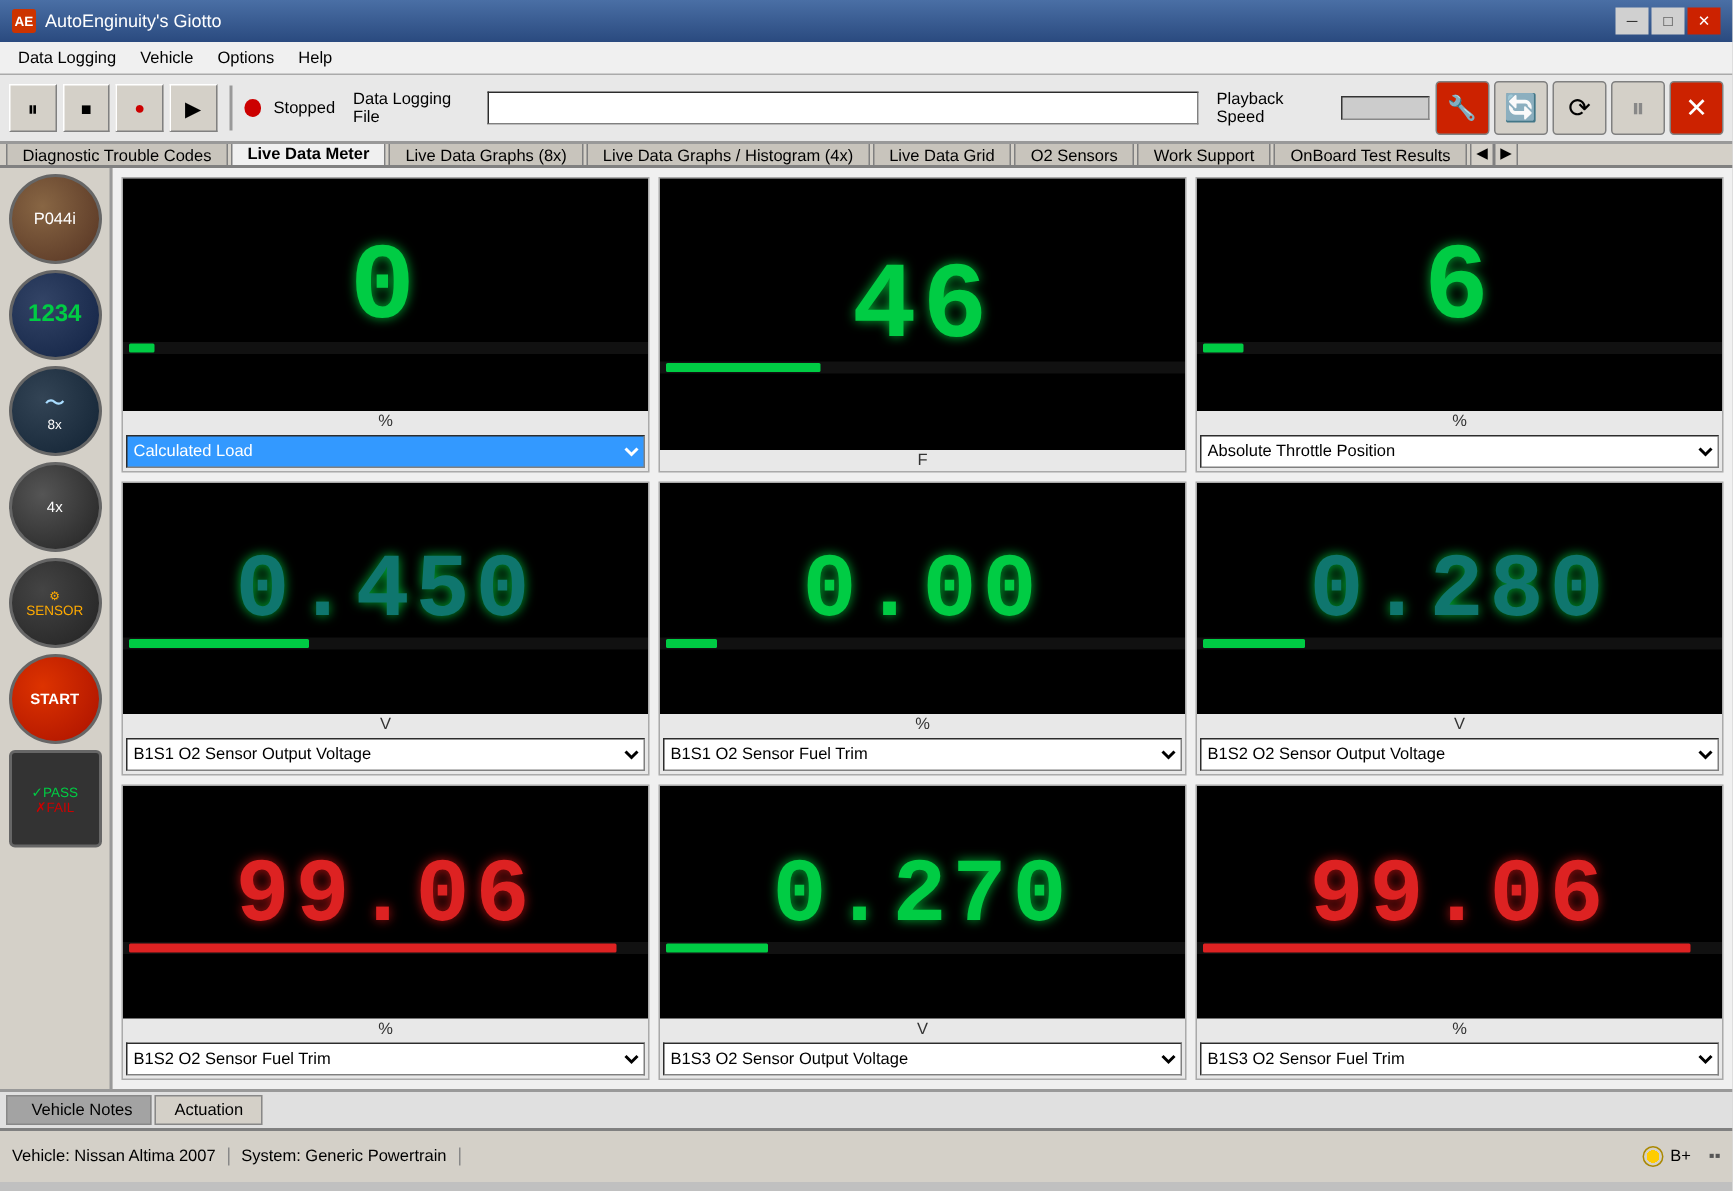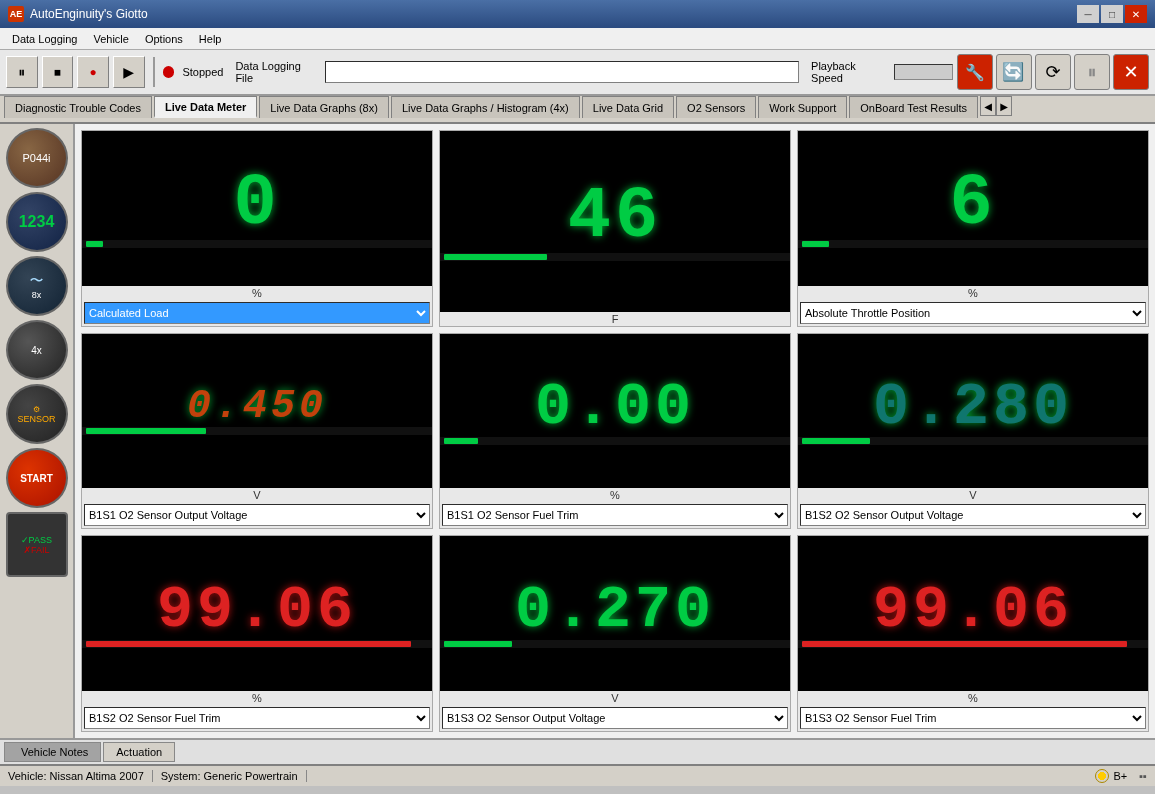--- a/index.html
+++ b/index.html
@@ -123,23 +123,23 @@
       border: 1px solid #808080;
       cursor: pointer;
       display: flex; align-items: center; justify-content: center;
       font-size: 18px;
       border-radius: 3px;
     }
 
     
     .tab-bar {
       background: #d4d0c8;
-      height: 28px;
-      display: flex;
-      align-items: flex-start;
+      height: 16px;
+      display: flex;
+      align-items: center;
       padding: 0 4px;
       border-bottom: 2px solid #808080;
       overflow: hidden;
     }
     .tab {
       padding: 4px 10px;
       font-size: 11px;
       cursor: pointer;
       border: 1px solid #808080;
       border-bottom: none;
@@ -307,21 +307,21 @@
       padding: 3px 12px;
       background: #d4d0c8;
       border: 1px solid #888;
       cursor: pointer;
       font-size: 11px;
     }
     .bottom-tab.active { background: #a3a3a3; padding-left: 16px; }
 
     .status-bar {
       background: #d4d0c8;
-      height: 22px;
+      height: 36px;
       display: flex;
       align-items: center;
       border-top: 2px solid #808080;
       padding: 0 8px;
       gap: 4px;
       font-size: 11px;
     }
     .status-bar-section {
       display: flex; align-items: center; gap: 4px;
       border-right: 1px solid #888;
@@ -455,21 +455,21 @@
       </div>
       <div class="meter-unit">%</div>
       <div class="meter-select-row">
         <select class="meter-select">
           <option>Absolute Throttle Position</option>
         </select>
       </div>
     </div>
       <div class="meter-cell">
       <div class="meter-display">
-        <div class="meter-value green" style="font-size:40px; color:#c2410c;font-style:italic;">0.450</div>
+        <div class="meter-value green" style="font-size:60px; color:#0f766e;">0.450</div>
         <div class="meter-bar">
           <div class="meter-bar-fill" style="width:35%;"></div>
         </div>
       </div>
       <div class="meter-unit">V</div>
       <div class="meter-select-row">
         <select class="meter-select">
           <option>B1S1 O2 Sensor Output Voltage</option>
         </select>
       </div>

